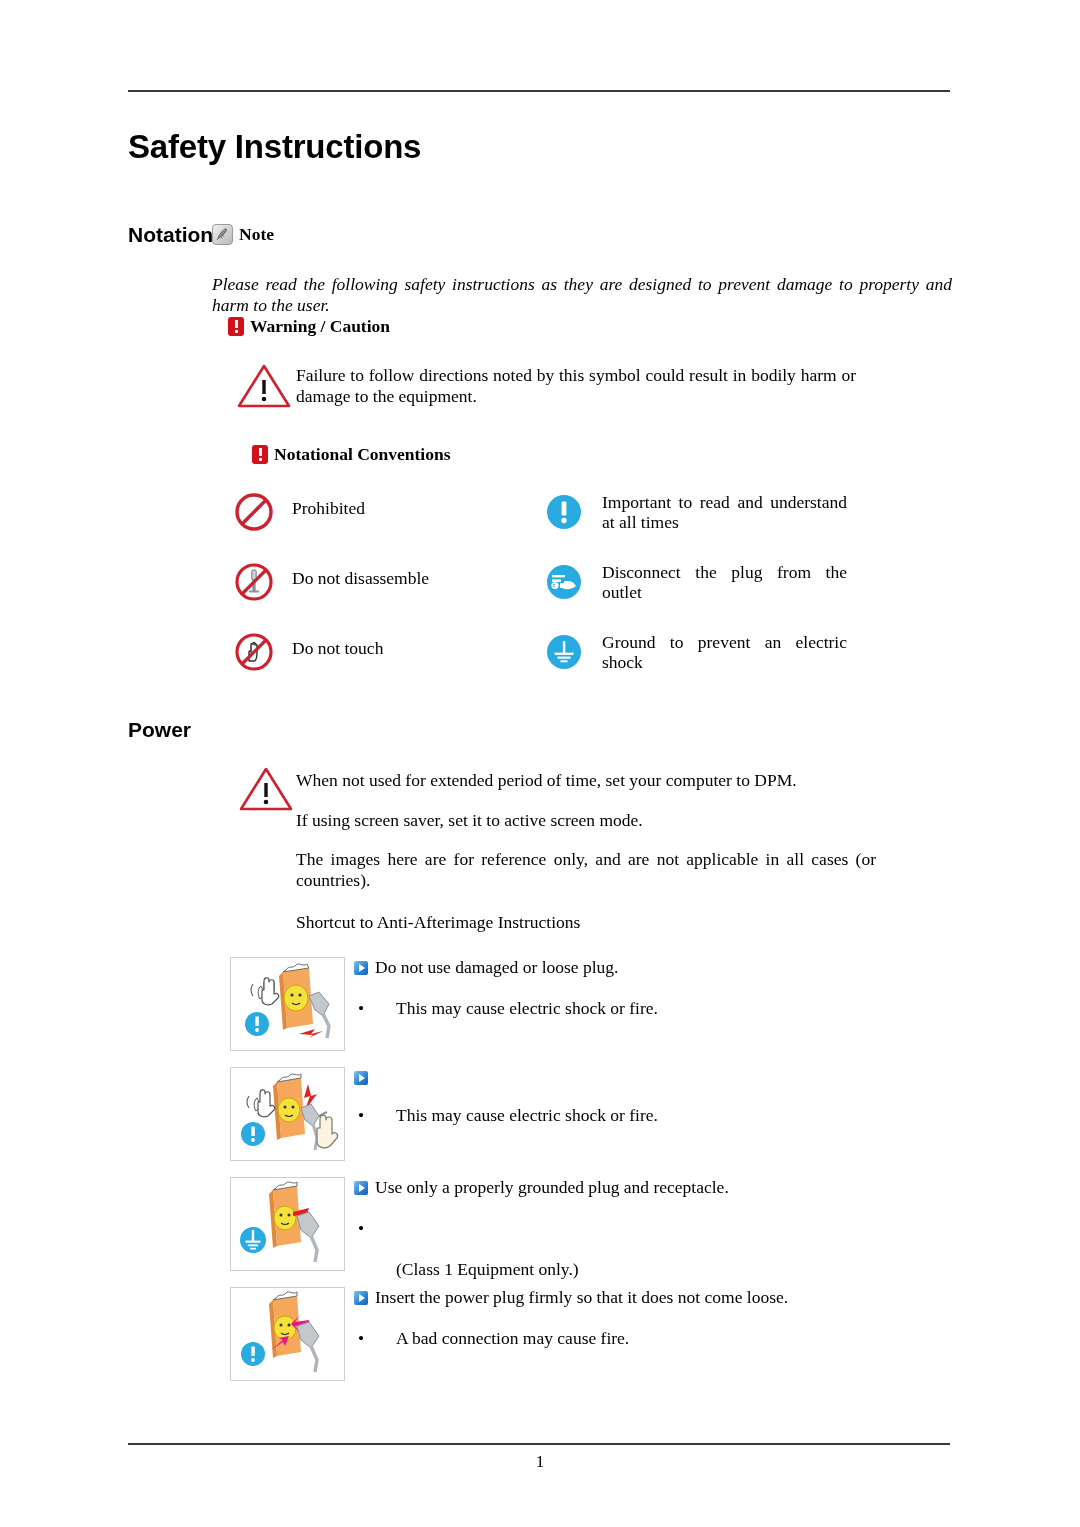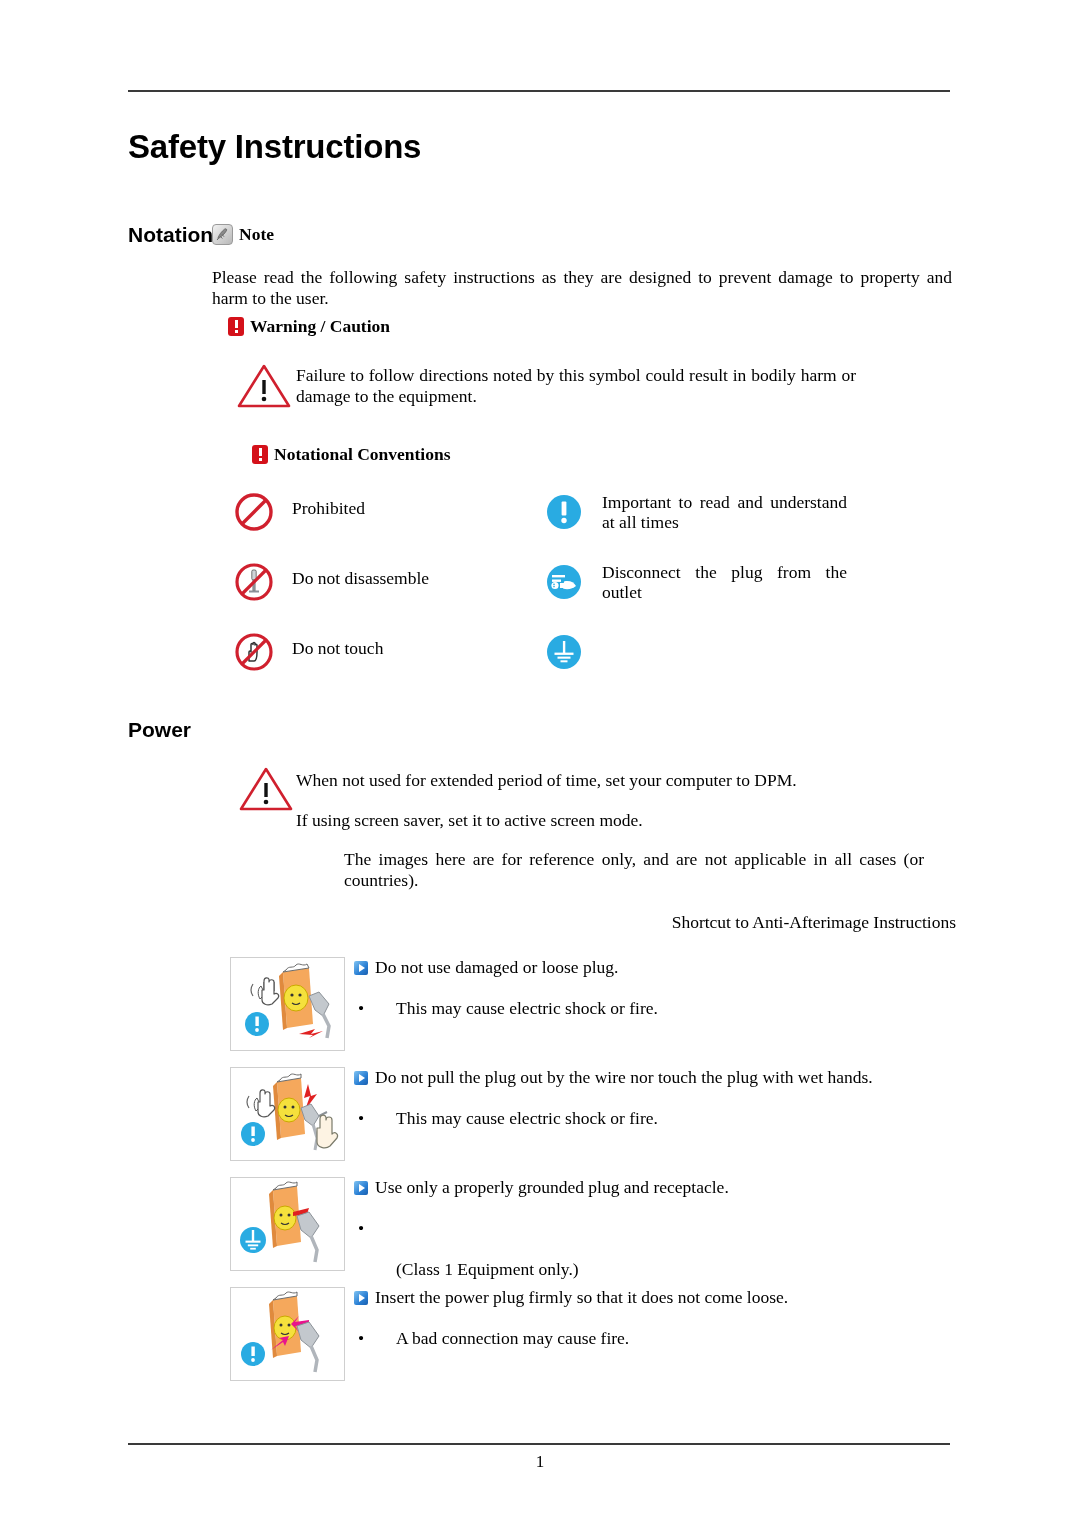--- a/index.html
+++ b/index.html
@@ -227,21 +227,21 @@
     <span class="note-icon">
       <svg width="15" height="15" viewBox="0 0 15 15" aria-hidden="true">
         <path d="M3 11 C4 8, 6.5 4.5, 9.5 2.2 C11 1.2, 12.3 2.3, 11.4 3.8 C9.6 6.8, 6.5 9.5, 3.6 11.4 Z" fill="#8a8a8a" stroke="#5d5d5d" stroke-width="0.8"></path>
         <path d="M3.2 11.2 L2.2 13" stroke="#5d5d5d" stroke-width="0.9" fill="none"></path>
         <path d="M5.5 9.3 L7.4 11.6 M7.2 7.5 L9.1 9.8" stroke="#5d5d5d" stroke-width="0.8" fill="none"></path>
       </svg>
     </span>
     <span class="bold-serif">Note</span>
   </div>
 
-  <div class="body-text justify" style="left:212px; top:267px; width:740px;">Please read the following safety instructions as they are designed to prevent damage to property and harm to the user.</div>
+  <div class="body-text justify" style="left:212px; top:274px; width:740px;font-style:italic;">Please read the following safety instructions as they are designed to prevent damage to property and harm to the user.</div>
 
   <div class="label-row" style="left:216px; top:316px;padding-left:12px;">
     <span class="red-badge"></span>
     <span class="bold-serif">Warning / Caution</span>
   </div>
 
   <div class="tri-warn" style="left:236px; top:362px;">
     <svg width="56" height="48" viewBox="0 0 56 48" aria-hidden="true">
       <path d="M28 4 L53 44 L3 44 Z" fill="#ffffff" stroke="#d0202e" stroke-width="2.6" stroke-linejoin="round"></path>
       <rect x="26.3" y="18" width="3.4" height="14" fill="#111111"></rect>
@@ -325,39 +325,40 @@
       <div class="conv-cell right">
         <span class="conv-icon">
           <svg width="44" height="44" viewBox="0 0 44 44" aria-hidden="true">
             <circle cx="22" cy="22" r="17" fill="#29abe2"></circle>
             <rect x="20.9" y="11" width="2.4" height="12" fill="#ffffff"></rect>
             <rect x="12.5" y="22.6" width="19" height="2.3" fill="#ffffff"></rect>
             <rect x="15.5" y="26.6" width="13" height="2.1" fill="#ffffff"></rect>
             <rect x="18.5" y="30.3" width="7" height="2" fill="#ffffff"></rect>
           </svg>
         </span>
+        <span class="conv-label two-line">Ground to prevent an electric shock</span>
       </div>
     </div>
 
   </div>
 
   <div class="section-head section-power">Power</div>
 
   <div class="tri-warn" style="left:238px; top:765px;">
     <svg width="56" height="48" viewBox="0 0 56 48" aria-hidden="true">
       <path d="M28 4 L53 44 L3 44 Z" fill="#ffffff" stroke="#d0202e" stroke-width="2.6" stroke-linejoin="round"></path>
       <rect x="26.3" y="18" width="3.4" height="14" fill="#111111"></rect>
       <circle cx="28" cy="37" r="2.3" fill="#111111"></circle>
     </svg>
   </div>
 
   <div class="body-text" style="left:296px; top:810px; width:660px;">If using screen saver, set it to active screen mode.</div>
   <div class="body-text" style="left:296px; top:770px; width:660px;">When not used for extended period of time, set your computer to DPM.</div>
-  <div class="body-text justify" style="left:296px; top:849px; width:580px;margin-left:48px;">The images here are for reference only, and are not applicable in all cases (or countries).</div>
-  <div class="body-text" style="left:296px; top:912px; width:660px;text-align:right;">Shortcut to Anti-Afterimage Instructions</div>
+  <div class="body-text justify" style="left:296px; top:849px; width:580px;">The images here are for reference only, and are not applicable in all cases (or countries).</div>
+  <div class="body-text" style="left:296px; top:912px; width:660px;">Shortcut to Anti-Afterimage Instructions</div>
 
   <div class="illus-row" style="top:957px;">
     <div class="illus-box">
       <svg width="113" height="92" viewBox="0 0 113 92" aria-hidden="true">
         <path d="M52 14 L78 10 L82 66 L56 70 Z" fill="#f5a85c"></path>
         <path d="M52 14 L56 70 L52 72 L48 18 Z" fill="#e08a3d"></path>
         <path d="M55 12 C58 7, 62 11, 65 7 C68 4, 72 9, 76 6 L78 10 L52 14 Z" fill="#ffffff" stroke="#6b6b6b" stroke-width="1"></path>
         <ellipse cx="65" cy="40" rx="12" ry="13" fill="#f5e03c" stroke="#caa900" stroke-width="1"></ellipse>
         <circle cx="61" cy="37" r="1.6" fill="#333"></circle>
         <circle cx="69" cy="37" r="1.6" fill="#333"></circle>
@@ -408,21 +409,20 @@
                  C39 23, 34 23, 34 26 L34 24 C34 21, 29 21, 29 25 L29 34 Z" fill="#ffffff" stroke="#555" stroke-width="1.2" stroke-linejoin="round"></path>
         <path d="M18 28 Q14 34 18 40" stroke="#666" stroke-width="1.2" fill="none"></path>
         <circle cx="22" cy="66" r="12" fill="#29abe2"></circle>
         <rect x="20.4" y="58.5" width="3.4" height="9.5" fill="#ffffff"></rect>
         <circle cx="22" cy="72" r="1.9" fill="#ffffff"></circle>
       </svg>
     </div>
     <div class="illus-text">
       <div class="illus-head">
         <span class="blue-arrow"></span>
-        <span>Do not pull the plug out by the wire nor touch the plug with wet hands.</span>
       </div>
       <div class="bullet-line" style="margin-top:20px;">
         <span class="bullet-dot">•</span>
         <span>This may cause electric shock or fire.</span>
       </div>
     </div>
   </div>
 
   <div class="illus-row" style="top:1177px;">
     <div class="illus-box">

